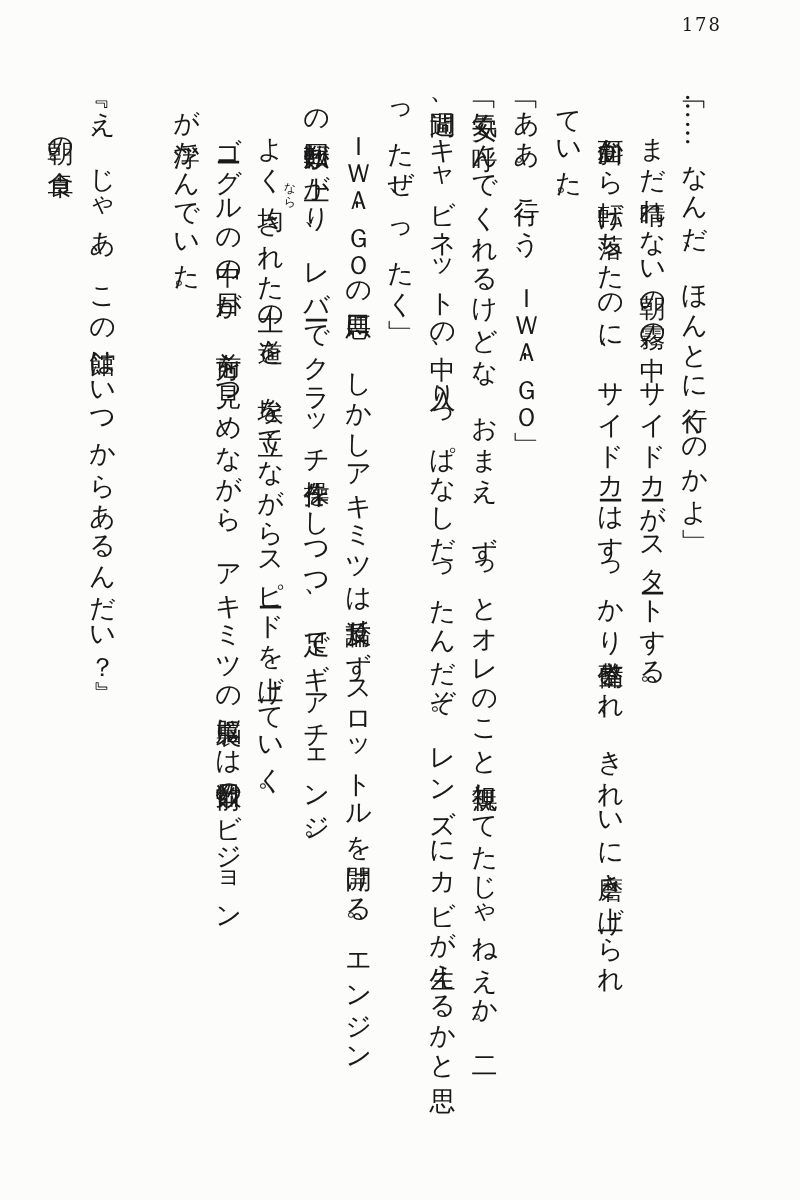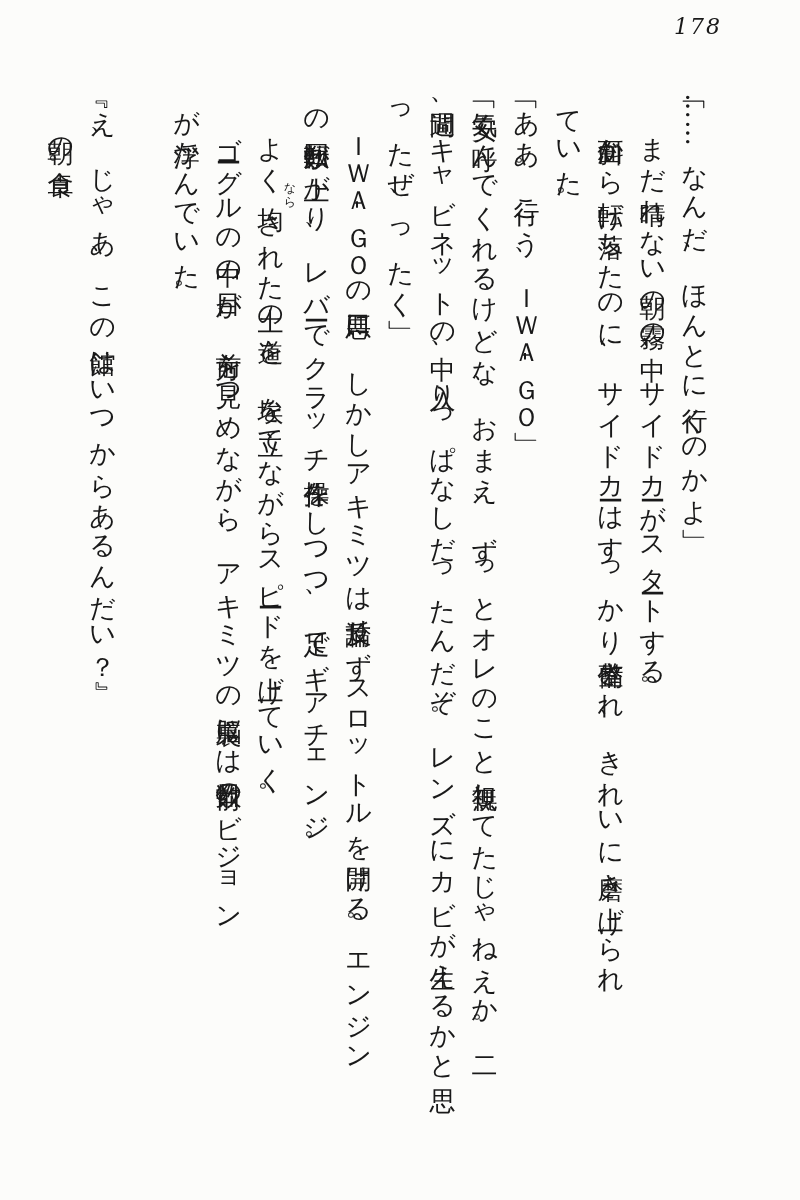--- a/index.html
+++ b/index.html
@@ -20,22 +20,21 @@
     height:1200px;
     background:var(--paper);
     font-family:"DejaVu Serif","Liberation Serif",serif;
     color:var(--ink);
   }
   .page-number{
     position:absolute;
     top:14px;
     right:78px;
     font-family:"DejaVu Serif","Liberation Serif",serif;
-    font-style:italic;
-    font-size:22px;
+    font-size:18px;
     letter-spacing:2px;
     color:var(--ink);
   }
   .page-text{
     position:absolute;
     top:92px;
     right:84px;
     height:1030px;
     writing-mode:vertical-rl;
     text-orientation:mixed;

